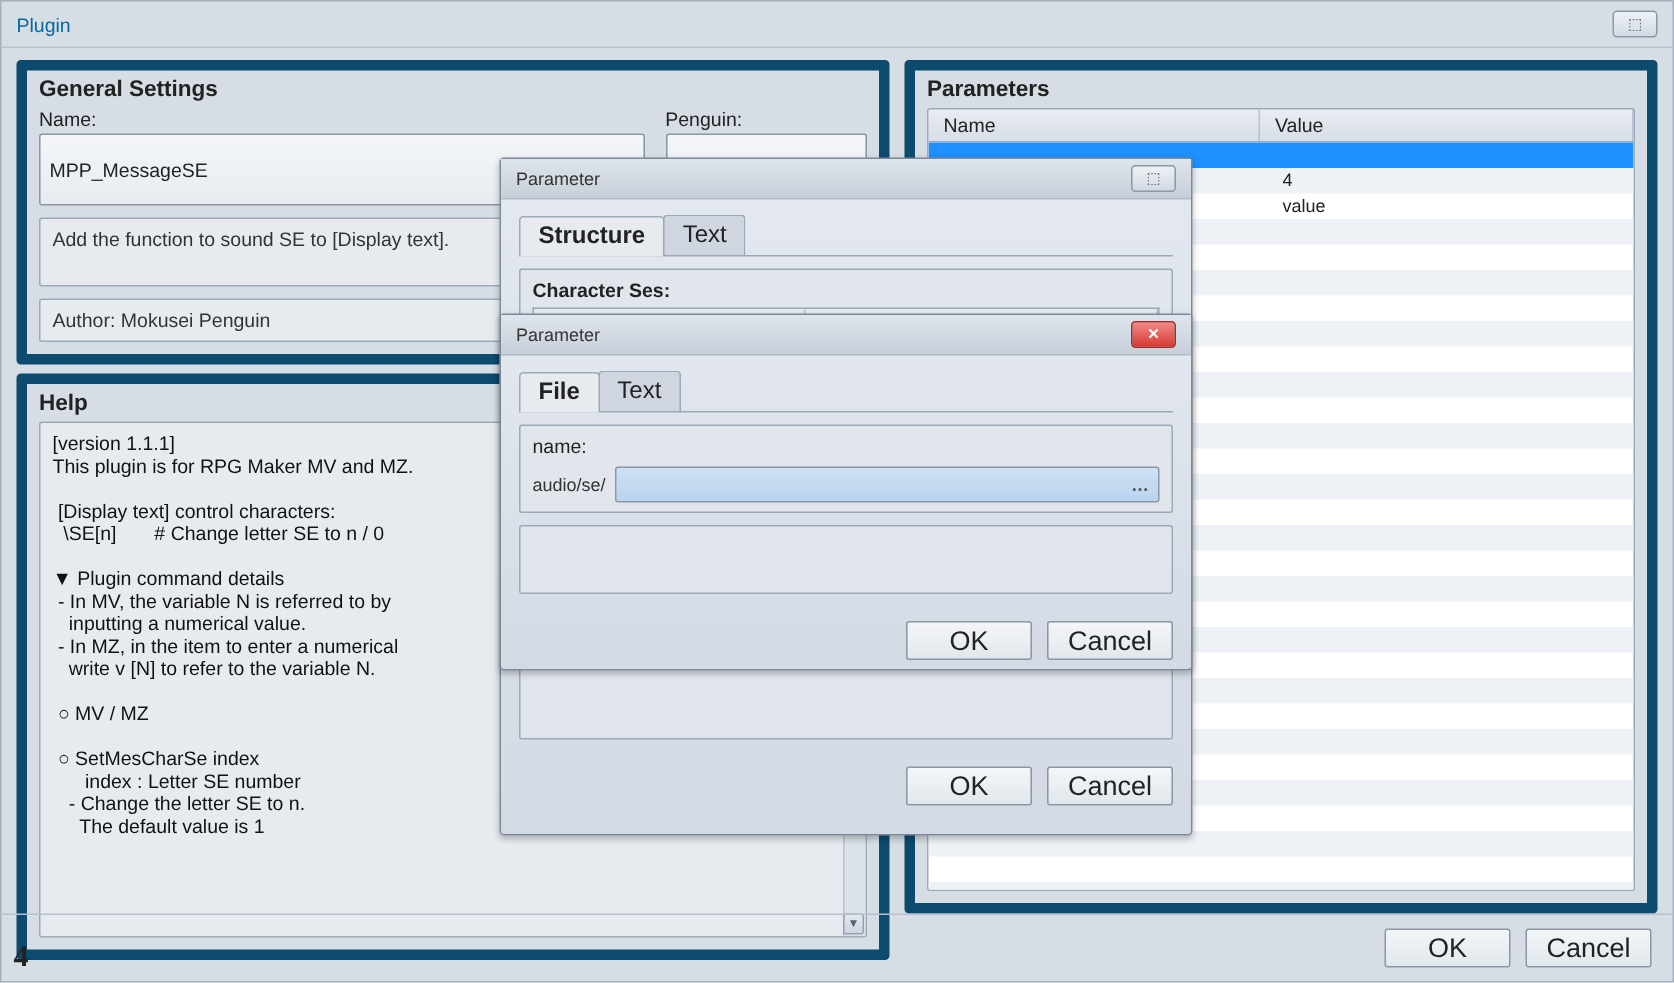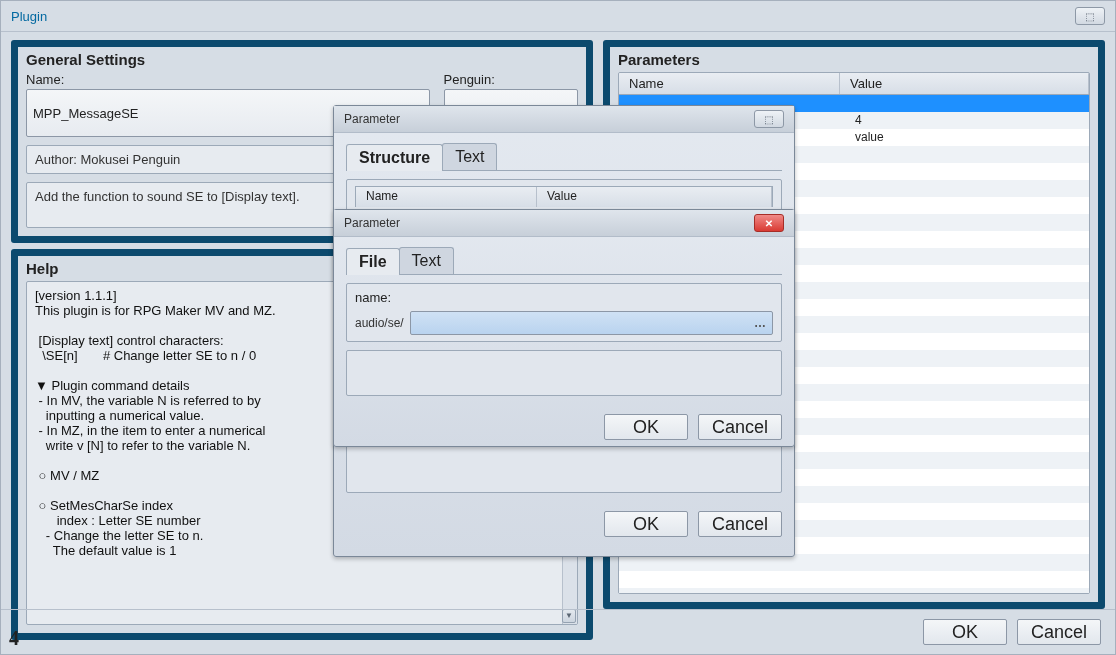--- a/index.html
+++ b/index.html
@@ -83,22 +83,22 @@
             </div>
           </div>
           <div class="field-col" style="flex:1">
             <div class="label">Penguin:</div>
             <div class="combo">
               <span>ON</span>
               <span class="arrow">▼</span>
             </div>
           </div>
         </div>
+        <div class="readonly-box" style="margin-top:8px;height:32px">Add the function to sound SE to [Display text].</div>
         <div class="readonly-box" style="margin-top:8px">Author: Mokusei Penguin</div>
-        <div class="readonly-box" style="margin-top:8px;height:32px">Add the function to sound SE to [Display text].</div>
       </div>
 
       <div class="group" style="flex:1">
         <div class="group-title">Help</div>
         <div class="help-body"><span>[version 1.1.1]
 This plugin is for RPG Maker MV and MZ.
 
  [Display text] control characters:
   \SE[n]       # Change letter SE to n / 0
 
@@ -266,20 +266,21 @@
     <div class="m-titlebar">
       <span>Parameter</span>
       <span class="m-close">⬚</span>
     </div>
     <div class="m-body">
       <div class="tabs">
         <div class="tab active">Structure</div>
         <div class="tab">Text</div>
       </div>
       <div class="inner-group" style="height:300px">
+        <div class="inner-label">Character Ses:</div>
         <div class="row-head">
           <div class="n">Name</div>
           <div class="v">Value</div>
         </div>
       </div>
     </div>
     <div class="m-buttons">
       <div class="btn">OK</div>
       <div class="btn">Cancel</div>
     </div>

